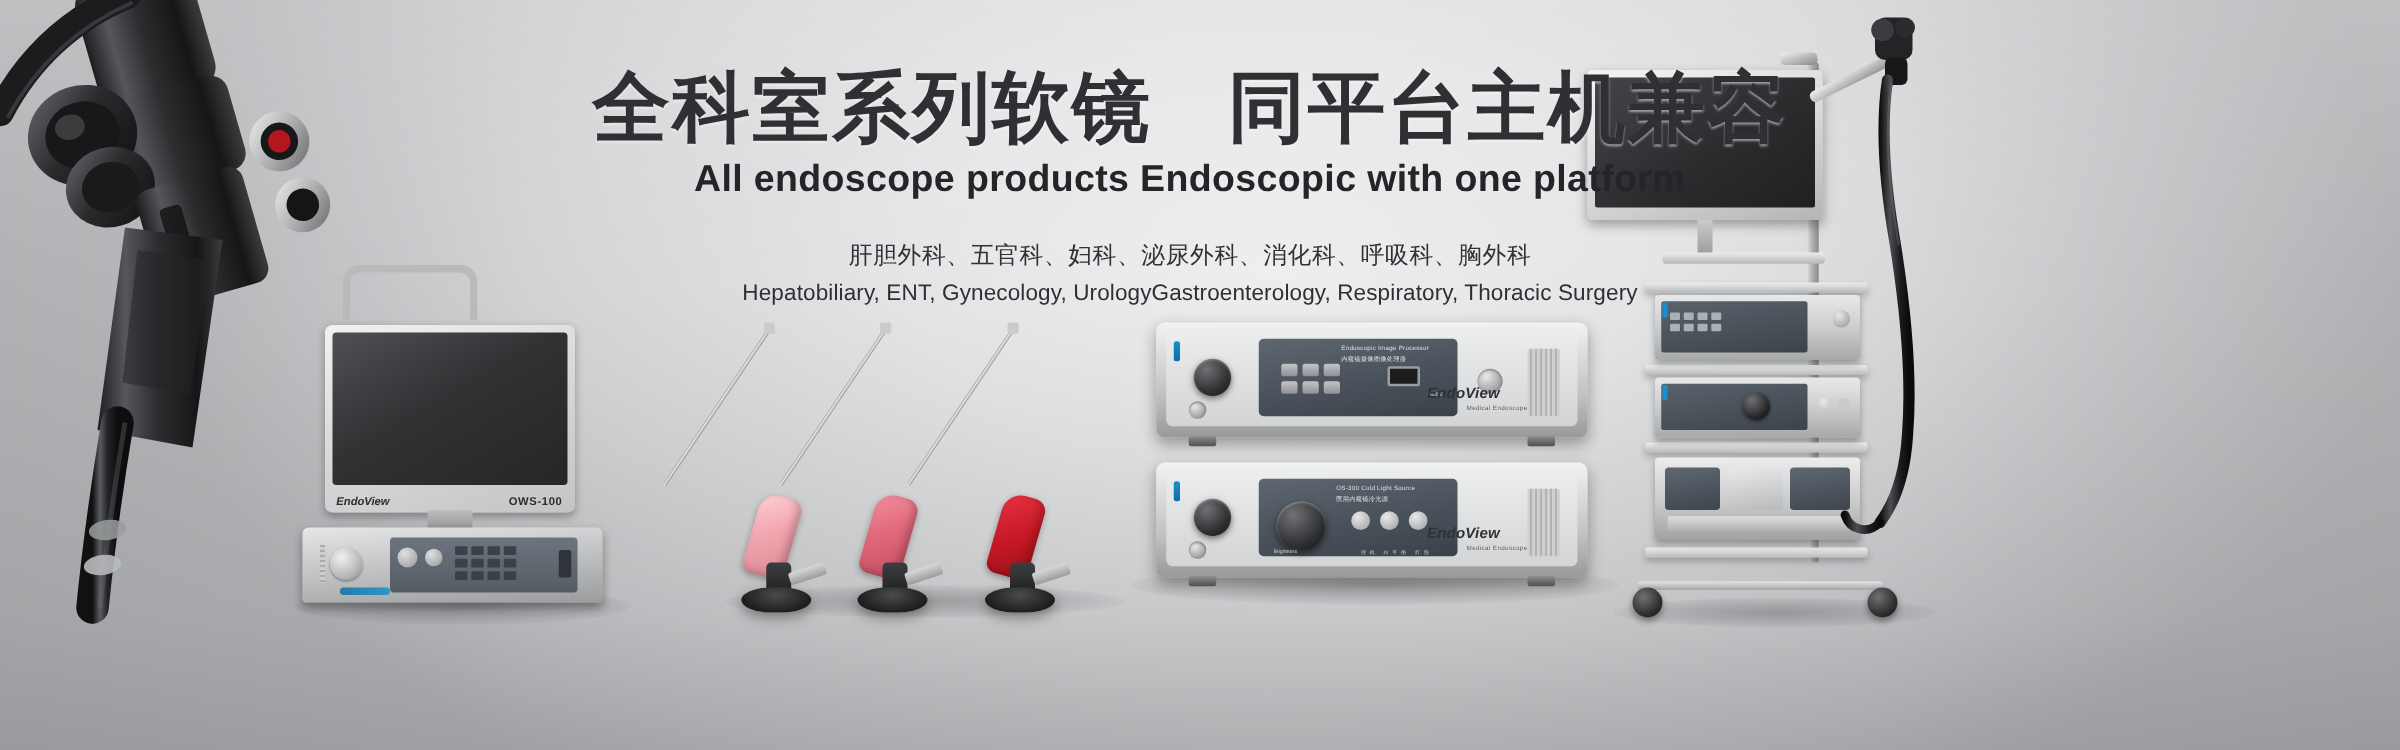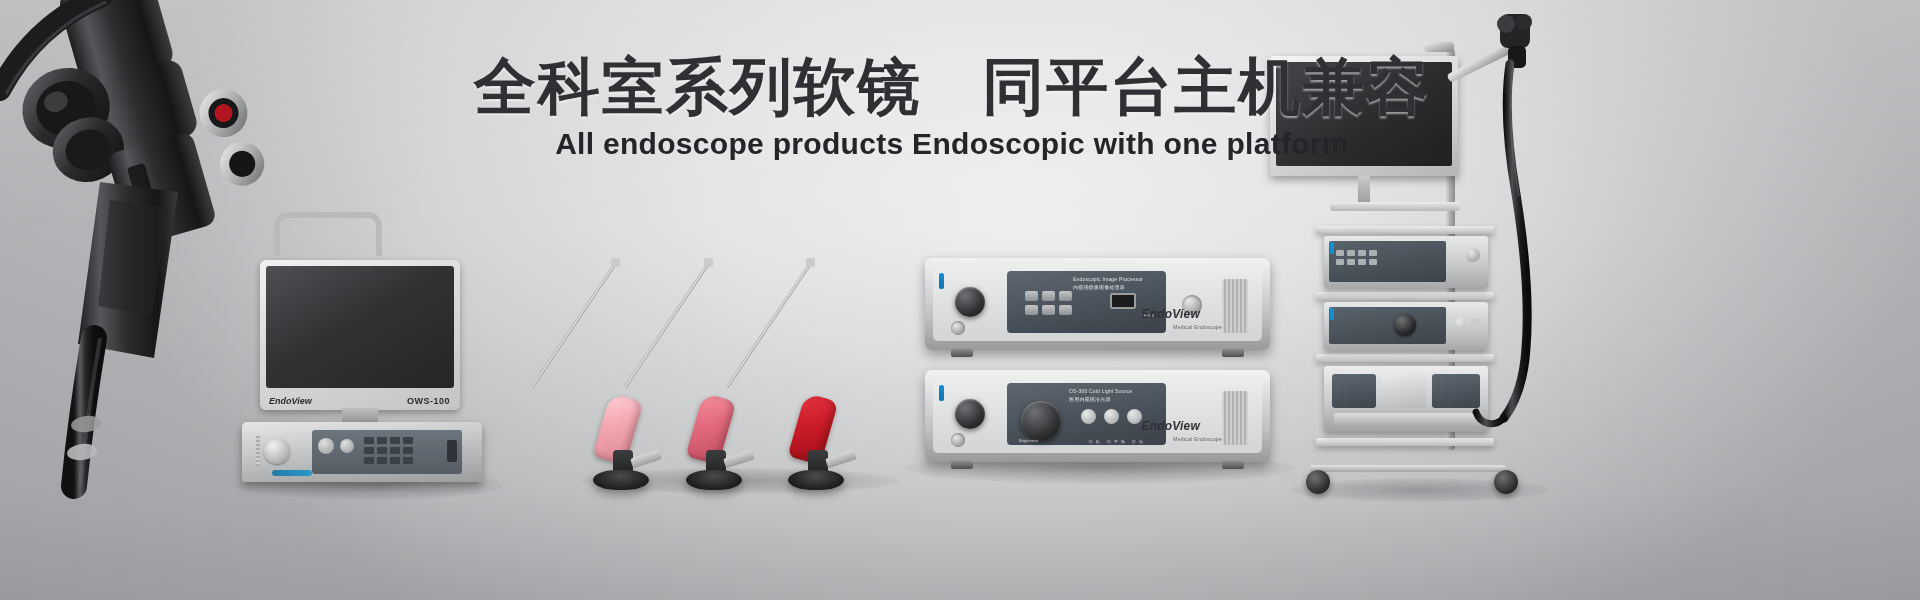--- a/index.html
+++ b/index.html
@@ -481,16 +481,18 @@
   </div>
   <div class="shadow-blob" style="left:1290px;top:478px;width:260px;height:24px;"></div>
 
   <div id="textblock">
     <div id="headline">
       <span>全科室系列软镜</span>
       <span class="gap"></span>
       <span>同平台主机兼容</span>
     </div>
     <div id="subheadline">All endoscope products Endoscopic with one platform</div>
+    <div id="specs-cn">肝胆外科、五官科、妇科、泌尿外科、消化科、呼吸科、胸外科</div>
+    <div id="specs-en">Hepatobiliary, ENT, Gynecology, UrologyGastroenterology, Respiratory, Thoracic Surgery</div>
   </div>
 
   <div id="vignette"></div>
 </div>
 
 </body></html>

